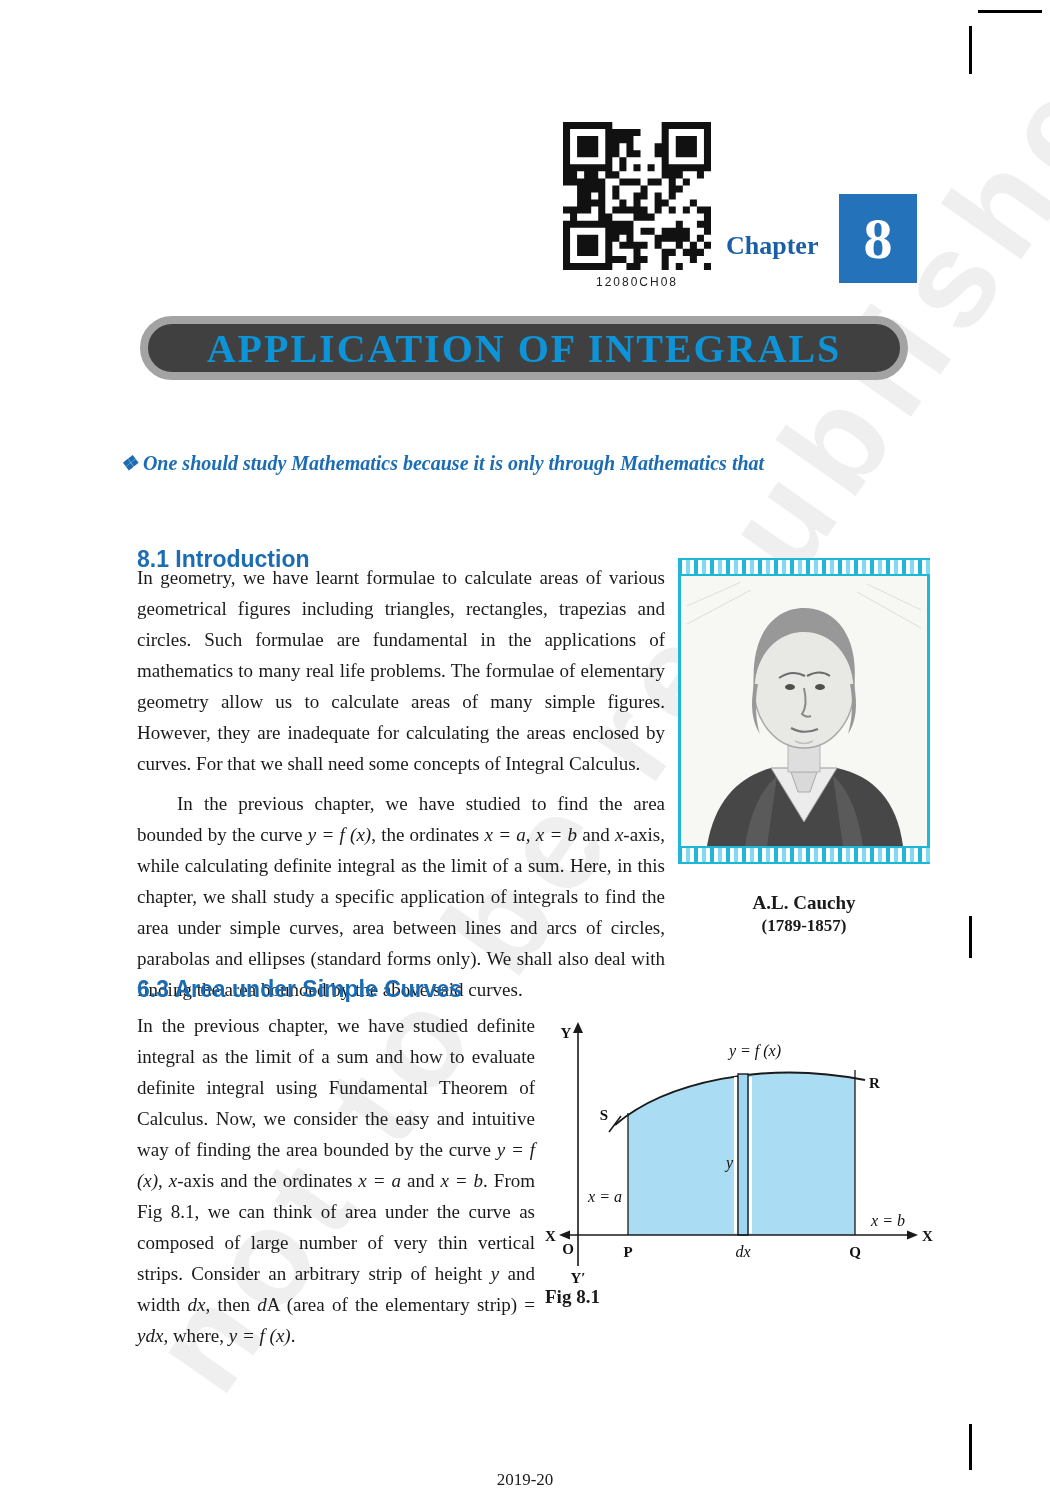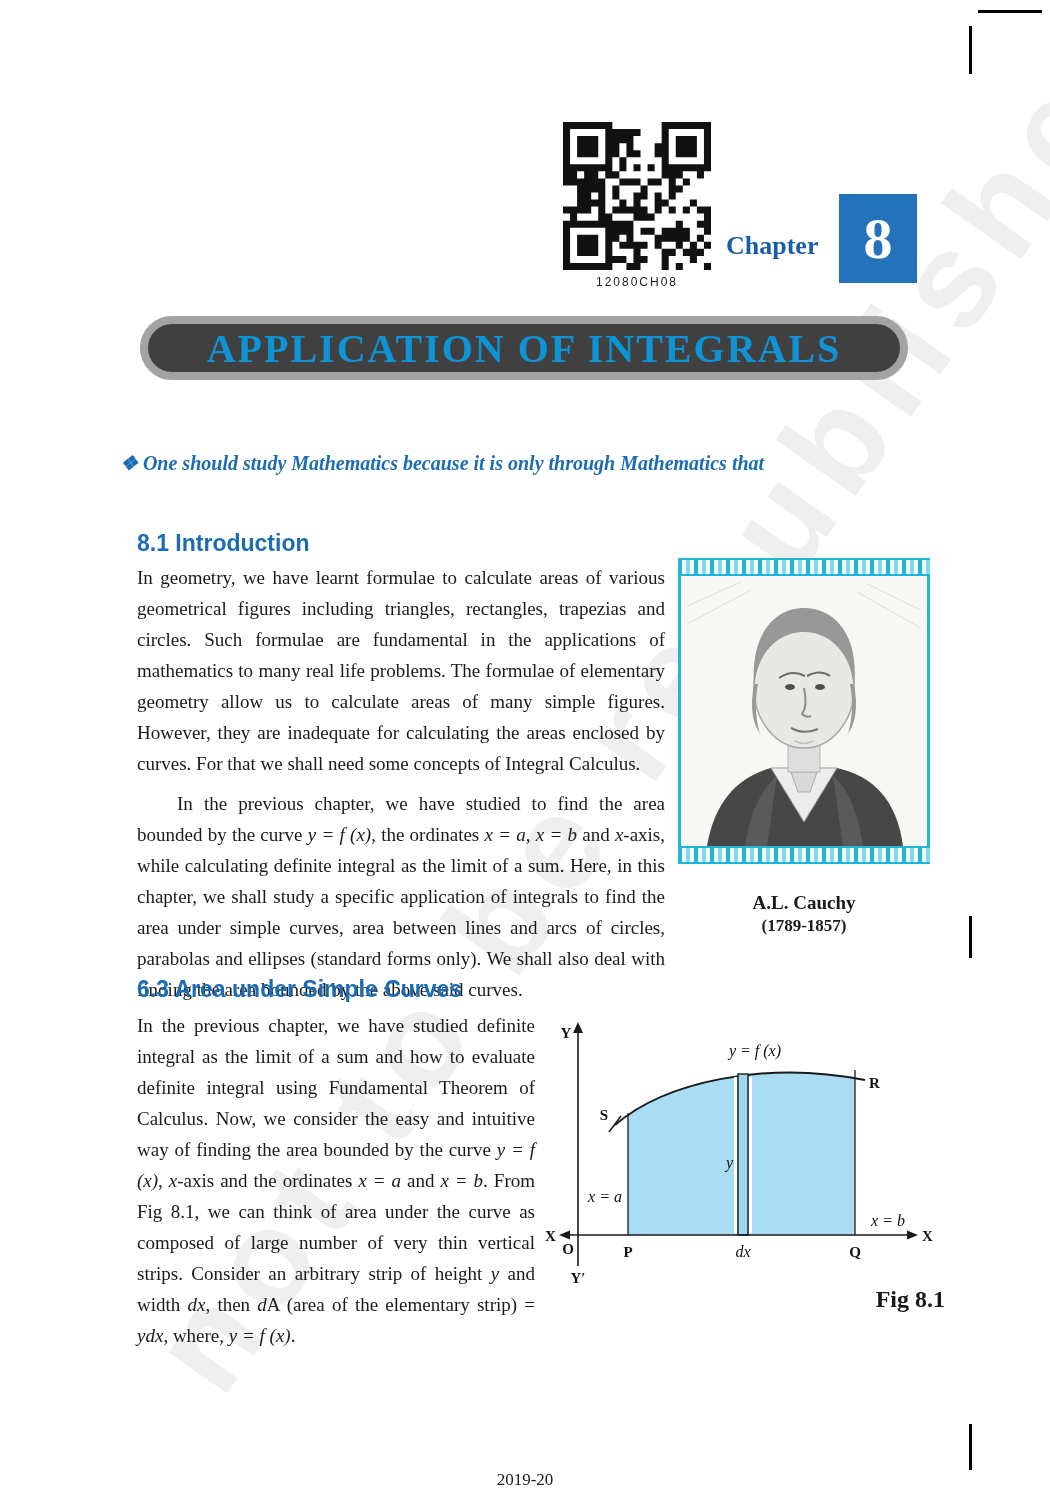--- a/index.html
+++ b/index.html
@@ -48,21 +48,21 @@
   .quote {
     position:absolute; left:120px; top:447px; width:810px; text-align:left;
     font-size:20px; font-weight:bold; font-style:italic; color:#1b6cb3; line-height:32px;
   }
 
   
   .sec {
     position:absolute; left:137px; font-family:"Liberation Sans", sans-serif;
     font-size:23px; font-weight:bold; color:#1b6cb3;
   }
-  .sec.s81 { top:530px; }
+  .sec.s81 { top:546px; }
   .sec.s82 { top:976px; }
 
   
   .col81 { position:absolute; left:137px; top:562px; width:528px; }
   .col82 { position:absolute; left:137px; top:1010px; width:398px; }
   .body-p { font-size:19px; line-height:31px; text-align:justify; }
   .body-p.indent { text-indent:40px; margin-top:9px; }
   .it { font-style:italic; }
 
   
@@ -72,21 +72,21 @@
     background:repeating-linear-gradient(90deg,#20b6d8 0 4px,#ffffff 4px 8px,#7fdbee 8px 12px,#ffffff 12px 16px);
   }
   .portrait-body { border-left:3px solid #20b6d8; border-right:3px solid #20b6d8; }
   .portrait-body svg { display:block; width:100%; }
   .cap-name  { margin-top:28px; font-size:19px; font-weight:bold; }
   .cap-years { margin-top:2px;  font-size:17px; font-weight:bold; }
 
   
   .figure-wrap { position:absolute; left:545px; top:1020px; width:400px; }
   .fig-svg { display:block; width:400px; height:268px; }
-  .fig-cap { text-align:right; font-size:24px; font-weight:bold; margin-top:-2px; }
+  .fig-cap { text-align:left; font-size:19px; font-weight:bold; margin-top:-2px; }
   .fig-txt { font-family:"Liberation Serif", serif; font-size:15px; font-weight:bold; fill:#111; }
   .fig-txt.ital { font-style:italic; font-weight:normal; font-size:16px; }
 
   
   .footer { position:absolute; left:0; top:1470px; width:100%; text-align:center; font-size:17px; }
 </style>
 </head>
 <body>
 
 <div class="page">

